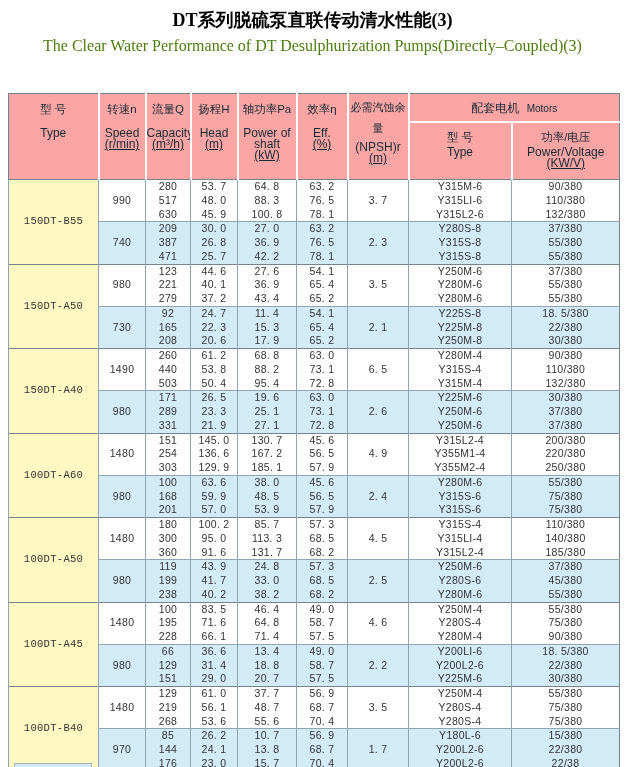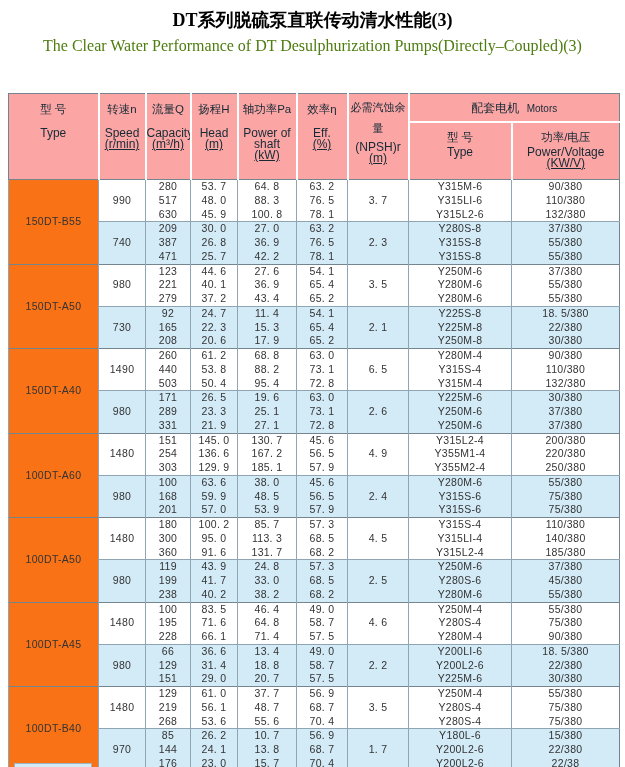--- a/index.html
+++ b/index.html
@@ -54,21 +54,21 @@
     border-left:1px solid #8fa5b3;
     text-align:center; vertical-align:middle;
     font-size:10.5px; color:#333333;
     height:13.75px; line-height:13.5px;
     padding:0; letter-spacing:0.3px;
     white-space:nowrap; overflow:hidden;
   }
   tr.shaded td { background:#d3eaf7; }
   tr.group-start td   { border-top:1px solid #8fa5b3; }
   tr.section-start td { border-top:1px solid #75858f; }
-  td.model-cell { background:#f97316; }
+  td.model-cell { background:#fef9c3;font-family:Liberation Mono, monospace; }
 
   .next-edge {
     position:absolute; left:14px; top:763px;
     width:76px; height:6px;
     background:#d3eaf7; border:1px solid #9fb3c0;
   }
 </style>
 </head>
 <body>
 

